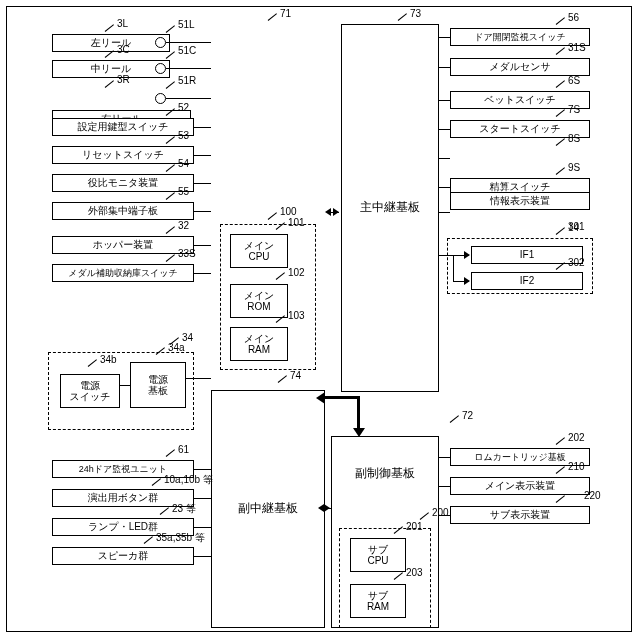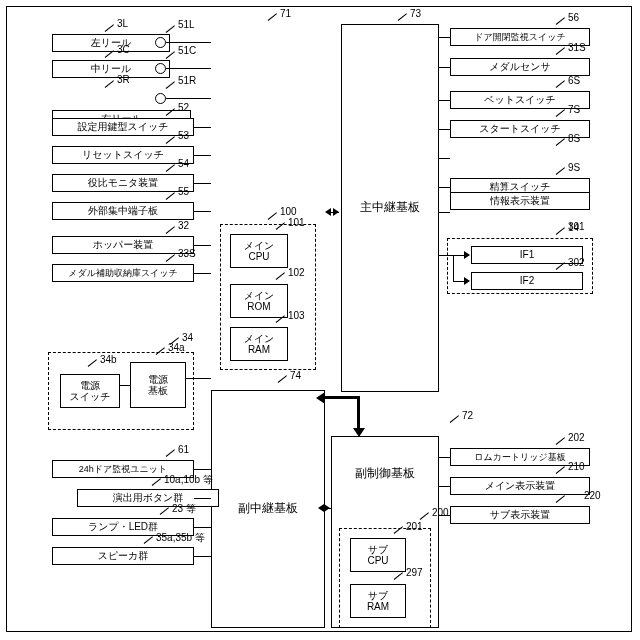--- a/index.html
+++ b/index.html
@@ -335,30 +335,30 @@
     <span>CPU</span>
   </div>
   <div class="tick" style="left:394px; top:533px;"></div>
   <div class="label" style="left:406px; top:521px;">201</div>
 
   <div class="box" style="left:350px; top:584px; width:56px; height:34px; flex-direction:column; font-size:10px;">
     <span>サブ</span>
     <span>RAM</span>
   </div>
   <div class="tick" style="left:394px; top:579px;"></div>
-  <div class="label" style="left:406px; top:567px;">297</div>
+  <div class="label" style="left:406px; top:567px;">203</div>
 
   <div class="box" style="left:52px; top:460px; width:142px; height:18px; font-size:9px;">
       <span>24hドア監視ユニット</span>
     </div>
   <div class="tick" style="left:166px; top:456px;"></div>
   <div class="label" style="left:178px; top:444px;">61</div>
   <div class="line hline" style="left:194px; top:469px; width:17px;"></div>
 
-  <div class="box" style="left:52px; top:489px; width:142px; height:18px;margin-left:25px;">
+  <div class="box" style="left:52px; top:489px; width:142px; height:18px;">
       <span>演出用ボタン群</span>
     </div>
   <div class="tick" style="left:152px; top:485px;"></div>
   <div class="label" style="left:164px; top:473px;">10a,10b 等</div>
   <div class="line hline" style="left:194px; top:498px; width:17px;"></div>
 
   <div class="box" style="left:52px; top:518px; width:142px; height:18px;">
       <span>ランプ・LED群</span>
     </div>
   <div class="tick" style="left:160px; top:514px;"></div>

